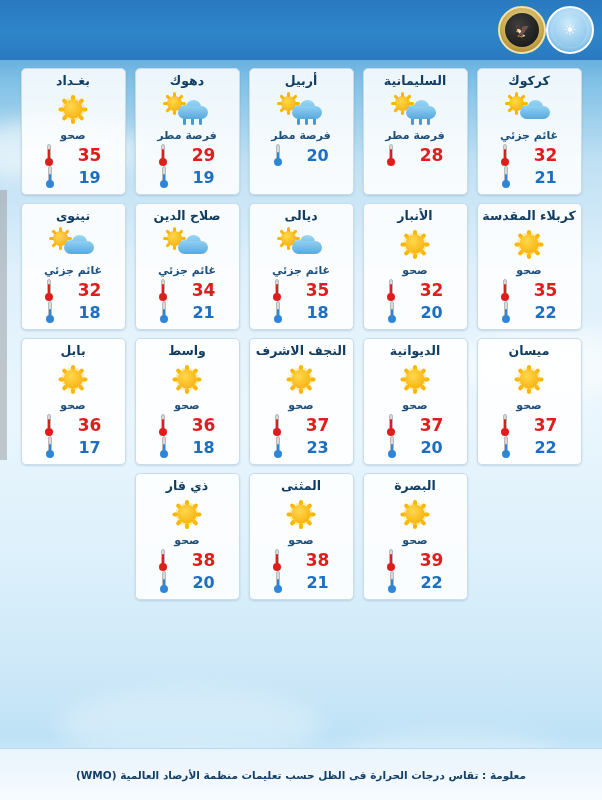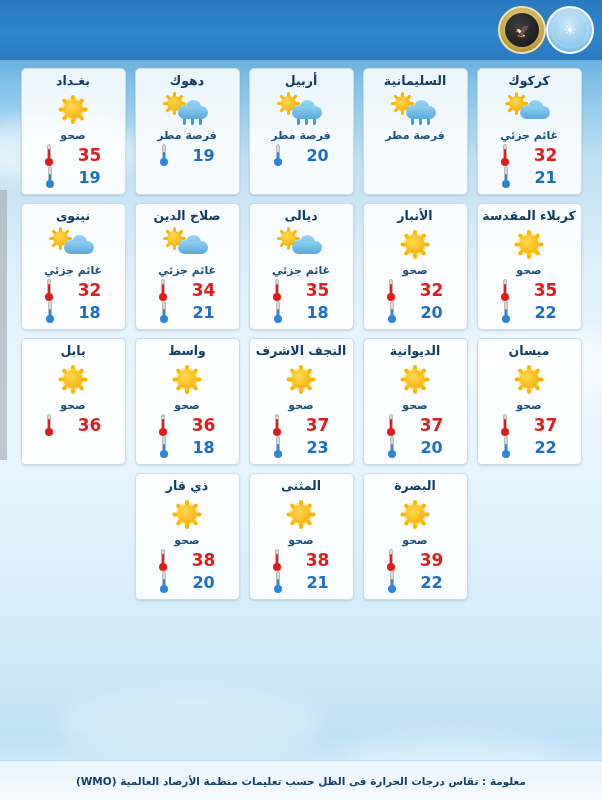--- a/index.html
+++ b/index.html
@@ -200,21 +200,21 @@
   }
   .sun-behind .ray2::before{top:0;} .sun-behind .ray2::after{bottom:0;}
   .drop{
     position:absolute; width:3px;height:6px;border-radius:0 0 2px 2px;
     background:#3f9bdd;
   }
 
   
   .footer{
     position:absolute;
-    left:0;right:0;bottom:0;height:40px;
+    left:0;right:0;bottom:0;height:52px;
     background:linear-gradient(to bottom,#e9f4fc,#f6fbff);
     border-top:1px solid #bcd8ea;
     display:flex;align-items:center;justify-content:center;margin-top:20px;
   }
   .footer-note{
     font-size:10.5px; font-weight:bold; color:#13406a;
     direction:rtl; text-align:center; padding:0 10px;
   }
 </style>
 </head>
@@ -286,20 +286,28 @@
               </div>
             <div class="cloud-bump2"></div>
               <div class="cloud-bump"></div>
               <div class="cloud-main"></div>
             <div class="drop" style="right:8px;bottom:0;"></div>
             <div class="drop" style="right:16px;bottom:0;"></div>
             <div class="drop" style="right:24px;bottom:0;"></div>
           </div>
         </div>
         <div class="cond">فرصة مطر</div>
+        <div class="temp-line">
+          <span class="t-max">28</span>
+          <span class="thermo hot">
+              <span class="stem"></span>
+              <span class="fill"></span>
+              <span class="bulb"></span>
+            </span>
+        </div>
       </div>
 
       <div class="card">
         <div class="city">أربيل</div>
         <div class="icon-box">
           <div class="wi">
             <div class="sun-behind">
                 <div class="ray2"></div>
                 <div class="ray2" style="transform:rotate(90deg)"></div>
                 <div class="ray2" style="transform:rotate(45deg)"></div>
@@ -337,20 +345,28 @@
             <div class="cloud-bump2"></div>
               <div class="cloud-bump"></div>
               <div class="cloud-main"></div>
             <div class="drop" style="right:8px;bottom:0;"></div>
             <div class="drop" style="right:16px;bottom:0;"></div>
             <div class="drop" style="right:24px;bottom:0;"></div>
           </div>
         </div>
         <div class="cond">فرصة مطر</div>
         <div class="temp-line">
+          <span class="t-max">29</span>
+          <span class="thermo hot">
+              <span class="stem"></span>
+              <span class="fill"></span>
+              <span class="bulb"></span>
+            </span>
+        </div>
+        <div class="temp-line">
           <span class="t-min">19</span>
           <span class="thermo cold">
               <span class="stem"></span>
               <span class="fill"></span>
               <span class="bulb"></span>
             </span>
         </div>
       </div>
 
       <div class="card">
@@ -682,20 +698,28 @@
         </div>
         <div class="cond">صحو</div>
         <div class="temp-line">
           <span class="t-max">36</span>
           <span class="thermo hot">
               <span class="stem"></span>
               <span class="fill"></span>
               <span class="bulb"></span>
             </span>
         </div>
+        <div class="temp-line">
+          <span class="t-min">17</span>
+          <span class="thermo cold">
+              <span class="stem"></span>
+              <span class="fill"></span>
+              <span class="bulb"></span>
+            </span>
+        </div>
       </div>
     </div>
 
     <div class="row">
       <div class="card">
         <div class="city">البصرة</div>
         <div class="icon-box">
           <div class="wi">
             <div class="ray"></div>
               <div class="ray" style="transform:rotate(45deg)"></div>

